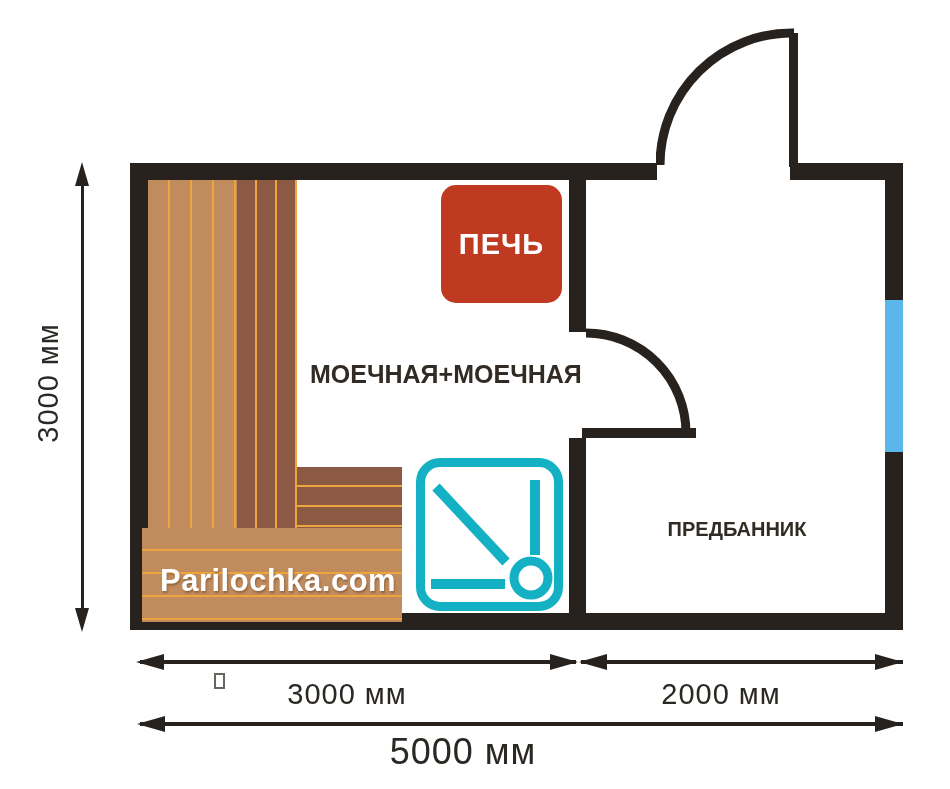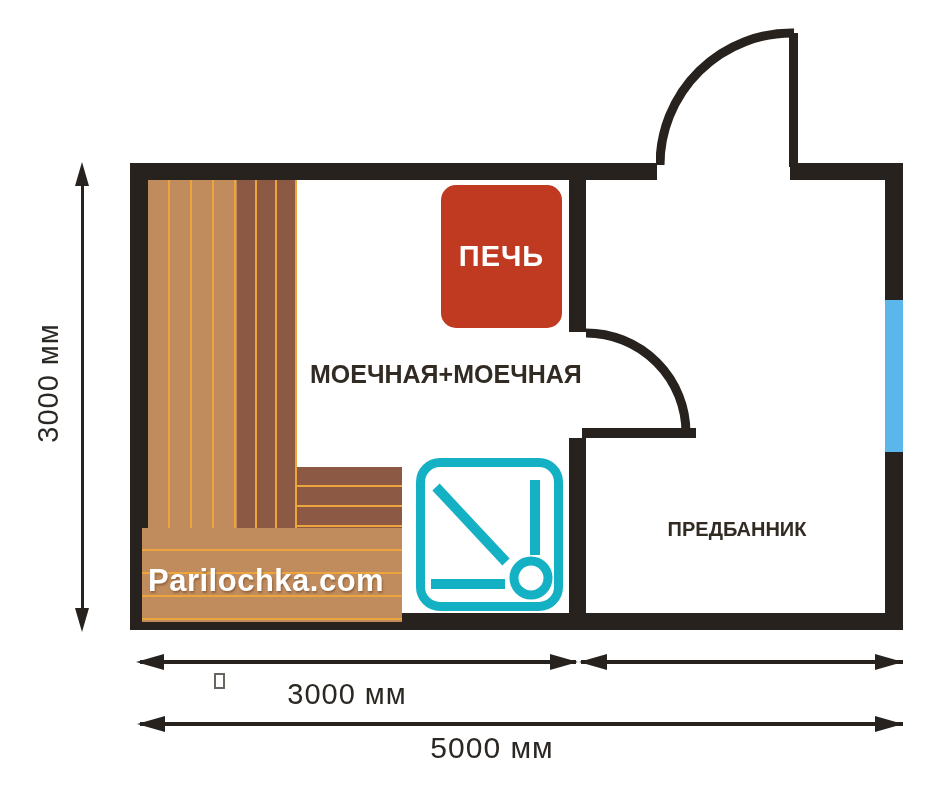--- a/index.html
+++ b/index.html
@@ -17,30 +17,30 @@
   html,body{margin:0;padding:0;}
   body{font-family:"Liberation Sans","DejaVu Sans",sans-serif;background:#fff;}
   .canvas{position:relative;width:950px;height:789px;background:#fff;overflow:hidden;}
   .abs{position:absolute;}
   .wall{position:absolute;background:var(--wall);z-index:3;}
   .bench{position:absolute;z-index:2;}
   .bench-v-light{background:repeating-linear-gradient(90deg,var(--wood_light) 0px,var(--wood_light) 20px,var(--wood_line) 20px,var(--wood_line) 22px);}
   .bench-v-dark{background:repeating-linear-gradient(90deg,var(--wood_dark) 0px,var(--wood_dark) 18px,var(--wood_line) 18px,var(--wood_line) 20px);}
   .bench-h-dark{background:repeating-linear-gradient(180deg,var(--wood_dark) 0px,var(--wood_dark) 18px,var(--wood_line) 18px,var(--wood_line) 20px);}
   .bench-h-light{background:repeating-linear-gradient(180deg,var(--wood_light) 0px,var(--wood_light) 21px,var(--wood_line) 21px,var(--wood_line) 23px);}
-  .stove{position:absolute;left:441px;top:185px;width:121px;height:143px;background:var(--stove_red);border-radius:15px;z-index:4;
+  .stove{position:absolute;left:441px;top:185px;width:121px;height:118px;background:var(--stove_red);border-radius:15px;z-index:4;
          display:flex;align-items:center;justify-content:center;color:var(--white);font-weight:bold;font-size:29px;letter-spacing:1px;}
   .shower{position:absolute;left:416px;top:458px;width:129px;height:135px;background:var(--white);
           border:9px solid var(--shower_teal);border-radius:24px;z-index:5;}
   .shower-svg{position:absolute;left:416px;top:458px;z-index:6;}
   .window{position:absolute;left:885px;top:300px;width:18px;height:152px;background:var(--window_blue);z-index:4;}
   .door-leaf{position:absolute;background:var(--wall);z-index:3;}
   .door-arc{position:absolute;z-index:3;}
   .room-label{position:absolute;color:var(--label_text);font-weight:bold;text-align:center;z-index:6;}
-  .watermark{position:absolute;left:148px;top:563px;width:250px;color:var(--white);font-weight:bold;font-size:31px;
+  .watermark{position:absolute;left:160px;top:563px;width:250px;color:var(--white);font-weight:bold;font-size:31px;
              z-index:6;text-shadow:1px 2px 2px rgba(60,30,0,0.35);letter-spacing:0.5px;}
   .dim-line{position:absolute;background:var(--wall);z-index:5;}
   .dim-label{position:absolute;color:var(--dim_text);font-size:29px;text-align:center;z-index:5;letter-spacing:1px;}
   .arrow{position:absolute;width:0;height:0;z-index:5;}
   .arrow-left{border-top:8px solid transparent;border-bottom:8px solid transparent;border-right:28px solid var(--wall);}
   .arrow-right{border-top:8px solid transparent;border-bottom:8px solid transparent;border-left:28px solid var(--wall);}
   .arrow-up{border-left:7px solid transparent;border-right:7px solid transparent;border-bottom:24px solid var(--wall);}
   .arrow-down{border-left:7px solid transparent;border-right:7px solid transparent;border-top:24px solid var(--wall);}
   .vdim-label{position:absolute;left:-42px;top:365px;width:180px;height:36px;line-height:36px;text-align:center;
               transform:rotate(-90deg);color:var(--dim_text);font-size:29px;z-index:5;letter-spacing:1px;}
@@ -99,21 +99,22 @@
   <div class="vdim-label">3000 мм</div>
 
   <div class="dim-line" style="left:140px;top:660px;width:436px;height:4px;"></div>
   <div class="arrow arrow-left" style="left:136px;top:654px;"></div>
   <div class="arrow arrow-right" style="left:550px;top:654px;"></div>
   <div class="dim-label" style="left:247px;top:678px;width:200px;">3000 мм</div>
 
   <div class="dim-line" style="left:581px;top:660px;width:322px;height:4px;"></div>
   <div class="arrow arrow-left" style="left:579px;top:654px;"></div>
   <div class="arrow arrow-right" style="left:875px;top:654px;"></div>
+  <div class="dim-label" style="left:621px;top:678px;width:200px;">2000 мм</div>
 
   <div class="dim-line" style="left:140px;top:722px;width:763px;height:4px;"></div>
   <div class="arrow arrow-left" style="left:137px;top:716px;"></div>
   <div class="arrow arrow-right" style="left:875px;top:716px;"></div>
-  <div class="dim-label" style="left:392px;top:731px;width:200px;font-size:30px;">5000 мм</div>
+  <div class="dim-label" style="left:363px;top:731px;width:200px;font-size:36px;">5000 мм</div>
 
   <div class="artifact"></div>
 
 </div>
 
 </body></html>

